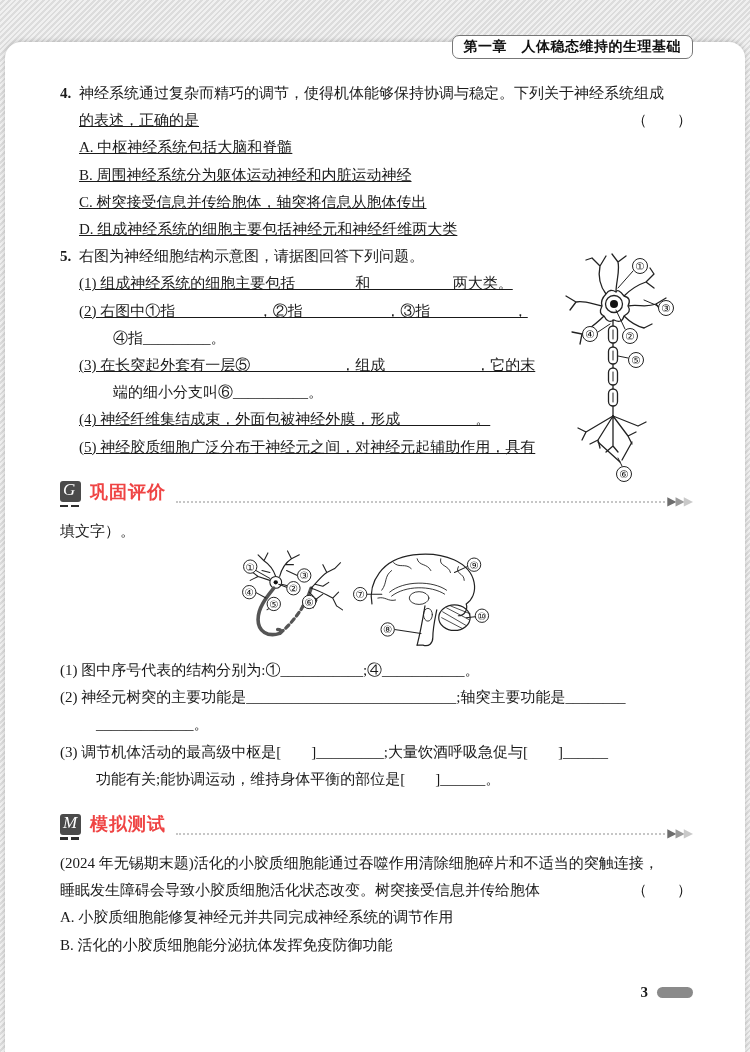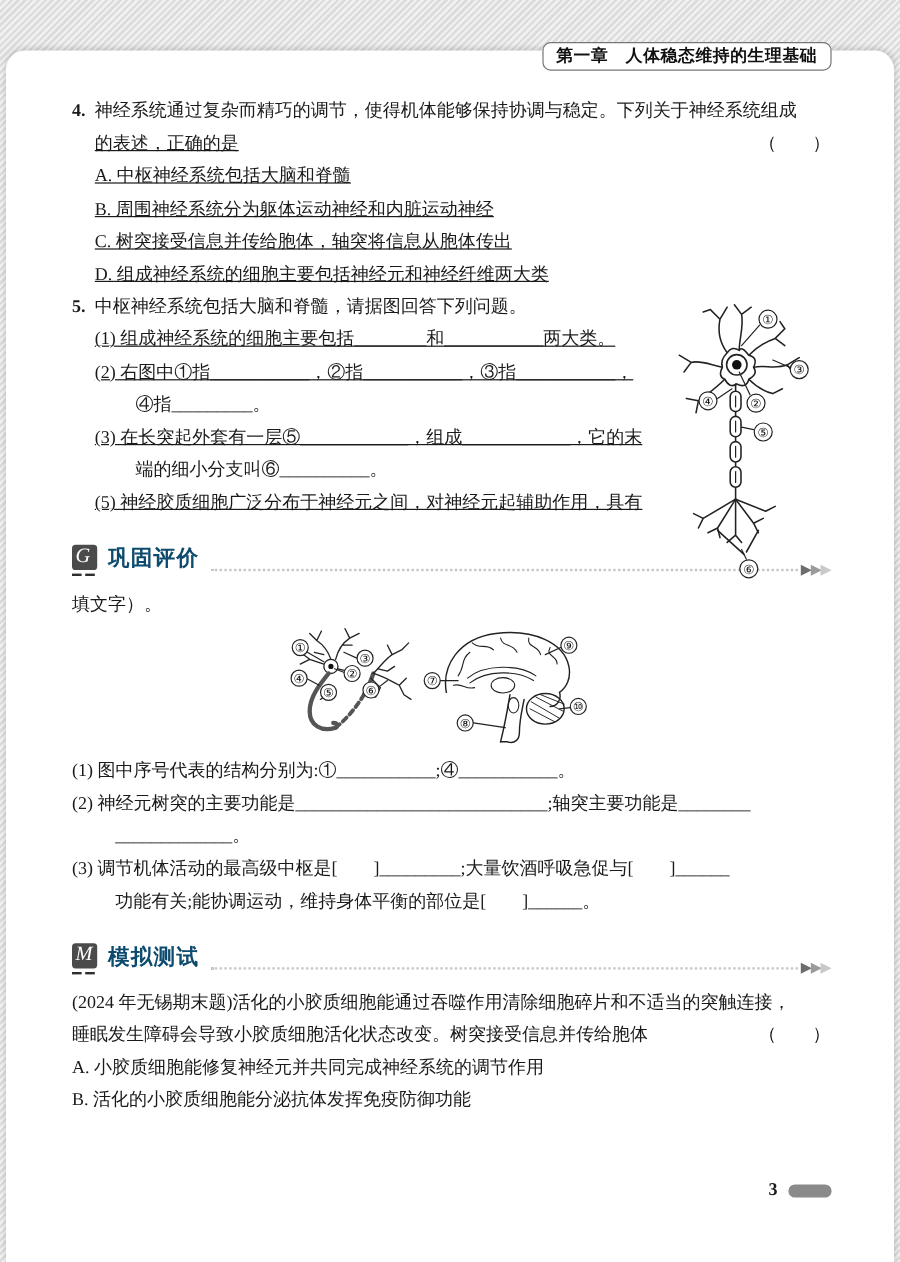--- a/index.html
+++ b/index.html
@@ -27,21 +27,21 @@
   .ind1{padding-left:19px;text-decoration:underline;}
   .ind2{padding-left:53px;}
   .gind{padding-left:36px;}
   .spread{display:flex;justify-content:space-between;}
   .q5wrap{position:relative;}
   .fig1{position:absolute;left:494px;top:3px;width:148px;height:244px;}
   .section-bar{display:flex;align-items:center;margin:13px 0 8px 0;height:36px;}
   .s-icon{width:21px;height:21px;background:#4b4b4b;border-radius:3px;position:relative;flex:0 0 auto;}
   .s-letter{position:absolute;left:3px;top:-1px;color:#fff;font-style:italic;font-size:17px;font-family:"Liberation Serif",serif;}
   .s-dash{position:absolute;left:0;bottom:-5px;width:8px;height:2.5px;background:#2e2e2e;box-shadow:11px 0 0 #2e2e2e;}
-  .s-title{font-family:"Liberation Sans","DejaVu Sans",sans-serif;font-weight:bold;font-size:18px;color:#0c4a6e;margin:0 10px 0 9px;letter-spacing:1px;}
+  .s-title{font-family:"Liberation Sans","DejaVu Sans",sans-serif;font-weight:bold;font-size:18px;color:#ef4444;margin:0 10px 0 9px;letter-spacing:1px;}
   .s-rule{flex:1;border-bottom:2px dotted #c6c6c6;align-self:flex-end;margin-bottom:7px;}
   .s-arrows{align-self:flex-end;margin-bottom:1px;font-size:12px;letter-spacing:-1px;margin-left:2px;}
   .a1{color:#6d6d6d;} .a2{color:#9b9b9b;} .a3{color:#c9c9c9;}
   .fig2{display:block;margin:2px 0 2px 160px;width:300px;height:108px;}
   .footer{position:absolute;right:52px;top:942px;display:flex;align-items:center;gap:9px;}
   .pagenum{font-weight:bold;font-size:15px;}
   .pill{width:36px;height:11px;border-radius:5.5px;background:#8a8a8a;}
   svg{overflow:visible;}
   svg path,svg line,svg rect,svg ellipse{vector-effect:non-scaling-stroke;}
   .lblc{fill:#fff;stroke:#222;stroke-width:1;}
@@ -65,26 +65,27 @@
             <span class="ind1">的表述，正确的是</span>
             <span>（　　）</span>
           </div>
         <div class="line ind1">A. 中枢神经系统包括大脑和脊髓</div>
         <div class="line ind1">B. 周围神经系统分为躯体运动神经和内脏运动神经</div>
         <div class="line ind1">C. 树突接受信息并传给胞体，轴突将信息从胞体传出</div>
         <div class="line ind1">D. 组成神经系统的细胞主要包括神经元和神经纤维两大类</div>
       </div>
 
       <div class="q5wrap">
-        <div class="line"><span class="qnum">5.</span><span>中枢神经系统包括大脑和脊髓，请据图回答下列问题。</span></div>
+        <div class="line"><span class="qnum">5.</span><span>右图为神经细胞结构示意图，请据图回答下列问题。</span></div>
         <div class="line ind1">(1) 组成神经系统的细胞主要包括________和___________两大类。</div>
         <div class="line ind1">(2) 右图中①指___________，②指___________，③指___________，</div>
         <div class="line ind2">④指_________。</div>
         <div class="line ind1">(3) 在长突起外套有一层⑤____________，组成____________，它的末</div>
         <div class="line ind2">端的细小分支叫⑥__________。</div>
+        <div class="line ind1">(4) 神经纤维集结成束，外面包被神经外膜，形成__________。</div>
         <div class="line ind1">(5) 神经胶质细胞广泛分布于神经元之间，对神经元起辅助作用，具有</div>
 
         <svg class="fig1" viewBox="0 0 148 244">
           <g fill="none" stroke="#222" stroke-width="1.3" stroke-linecap="round">
 
             <path d="M52,48 C46,40 44,30 46,20 M46,20 L38,12 M46,20 L52,10 M38,12 L32,14"></path>
             <path d="M62,46 C62,36 66,26 64,16 M64,16 L58,8 M64,16 L72,10"></path>
             <path d="M70,50 C78,42 86,38 92,36 M92,36 L100,28 M92,36 L100,42 M100,28 L96,22"></path>
             <path d="M74,60 C84,58 92,62 102,58 M102,58 L112,52 M102,58 L108,66"></path>
             <path d="M48,60 C38,58 30,54 22,56 M22,56 L12,50 M22,56 L16,64"></path>

